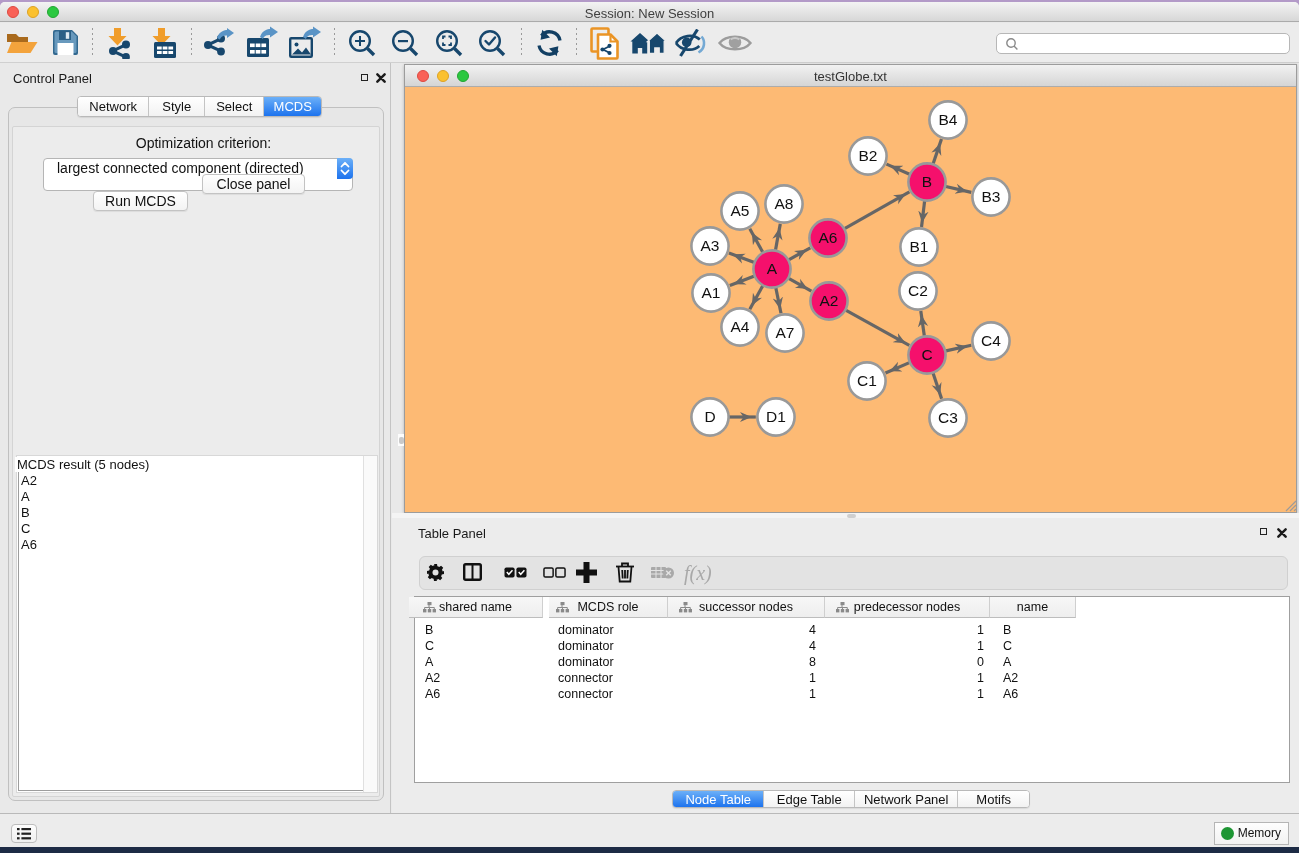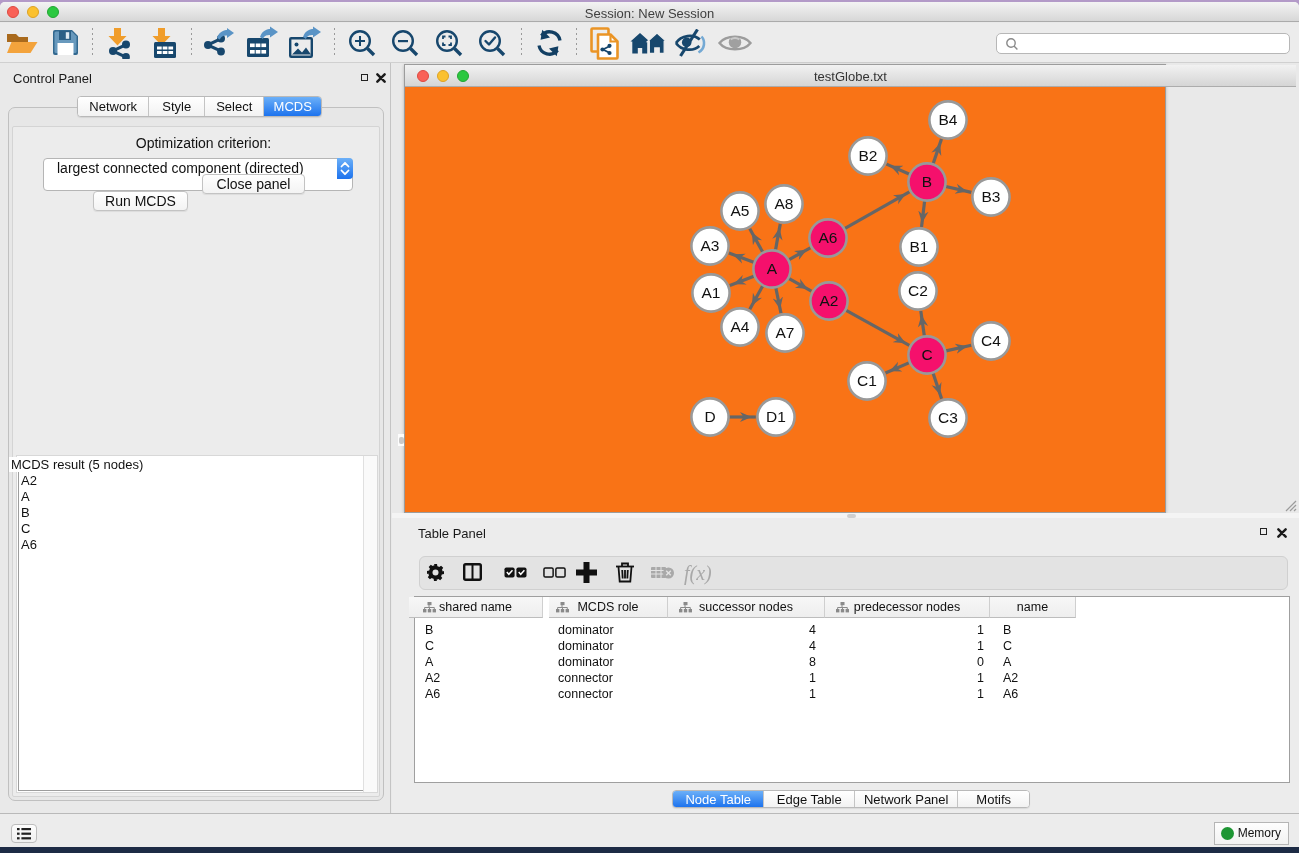--- a/index.html
+++ b/index.html
@@ -26,30 +26,30 @@
 #cptabs{left:77px;top:96px;width:245px;height:21px}
 #optlabel{left:8px;top:135px;width:391px;text-align:center;font-size:14px;color:#111}
 #combo{left:43px;top:158px;width:310px;height:33px;background:#fff;border:1px solid #b5b5b5;border-radius:4px;font-size:14px;color:#111;line-height:19px;padding-left:13px}
 #combobtn{left:337px;top:158px;width:16px;height:21px;background:linear-gradient(#6cb0f8,#1d73ee);border-radius:0 4px 4px 0}
 .btn{background:linear-gradient(#ffffff,#f3f3f3);border:1px solid #c3c3c3;border-radius:4px;font-size:14px;color:#111;text-align:center;box-shadow:0 1px 1px rgba(0,0,0,.07)}
 #runbtn{left:93px;top:191px;width:95px;height:20px;line-height:18px}
 #closebtn{left:202px;top:174px;width:103px;height:20px;line-height:18px}
 
 #mcdsbox{left:16px;top:455px;width:362px;height:338px;background:#fff;border:1px solid #d8d8d8}
 #mcdsborder{left:18px;top:463px;width:358px;height:328px;border:1px solid #9d9d9d;border-top:none}
-#mcdstitle{left:9px;top:457px;font-size:13px;color:#111;background:#fff;padding:0 2px}
+#mcdstitle{left:15px;top:457px;font-size:13px;color:#111;background:#fff;padding:0 2px}
 .mrow{left:21px;font-size:13px;color:#111}
 #mscroll{left:363px;top:456px;width:14px;height:336px;background:#fafafa;border-left:1px solid #e0e0e0}
 
 #statusbar{left:0;top:813px;width:1299px;height:34px;background:#ececec;border-top:1px solid #b9b9b9}
 #listbtn{left:11px;top:824px;width:26px;height:19px;background:linear-gradient(#fdfdfd,#f0f0f0);border:1px solid #bdbdbd;border-radius:4px}
 #membtn{left:1214px;top:822px;width:75px;height:23px;background:linear-gradient(#fdfdfd,#f2f2f2);border:1px solid #b5b5b5;font-size:12px;color:#111;line-height:21px;text-align:right;padding-right:7px}
 #navy{left:0;top:847px;width:1299px;height:6px;background:#1d2b45}
 
-#iframe{left:404px;top:64px;width:762px;height:449px;background:#f97316;border:1px solid #9c9c9c;box-shadow:0 1px 3px rgba(0,0,0,.22)}
+#iframe{left:404px;top:64px;width:893px;height:449px;background:#fdba74;border:1px solid #9c9c9c;box-shadow:0 1px 3px rgba(0,0,0,.22)}
 #ititlebar{left:0;top:0;width:891px;height:22px;background:linear-gradient(#f2f2f2,#d5d5d5);border-bottom:1px solid #acacac}
 #ititle{left:0;top:4px;width:891px;text-align:center;font-size:13px;color:#333}
 .itl{width:12px;height:12px;border-radius:50%;top:5px}
 #graph{left:405px;top:87px}
 .el{stroke:#666;stroke-width:3.2}
 .wn{fill:#fff;stroke:#999;stroke-width:2.6}
 .pn{fill:#f5106c;stroke:#999;stroke-width:2.6}
 .nl{font-family:"Liberation Sans",sans-serif;font-size:15.5px;fill:#111;text-anchor:middle}
 
 #tpanel{left:392px;top:518px;width:907px;height:295px;background:#ececec}

